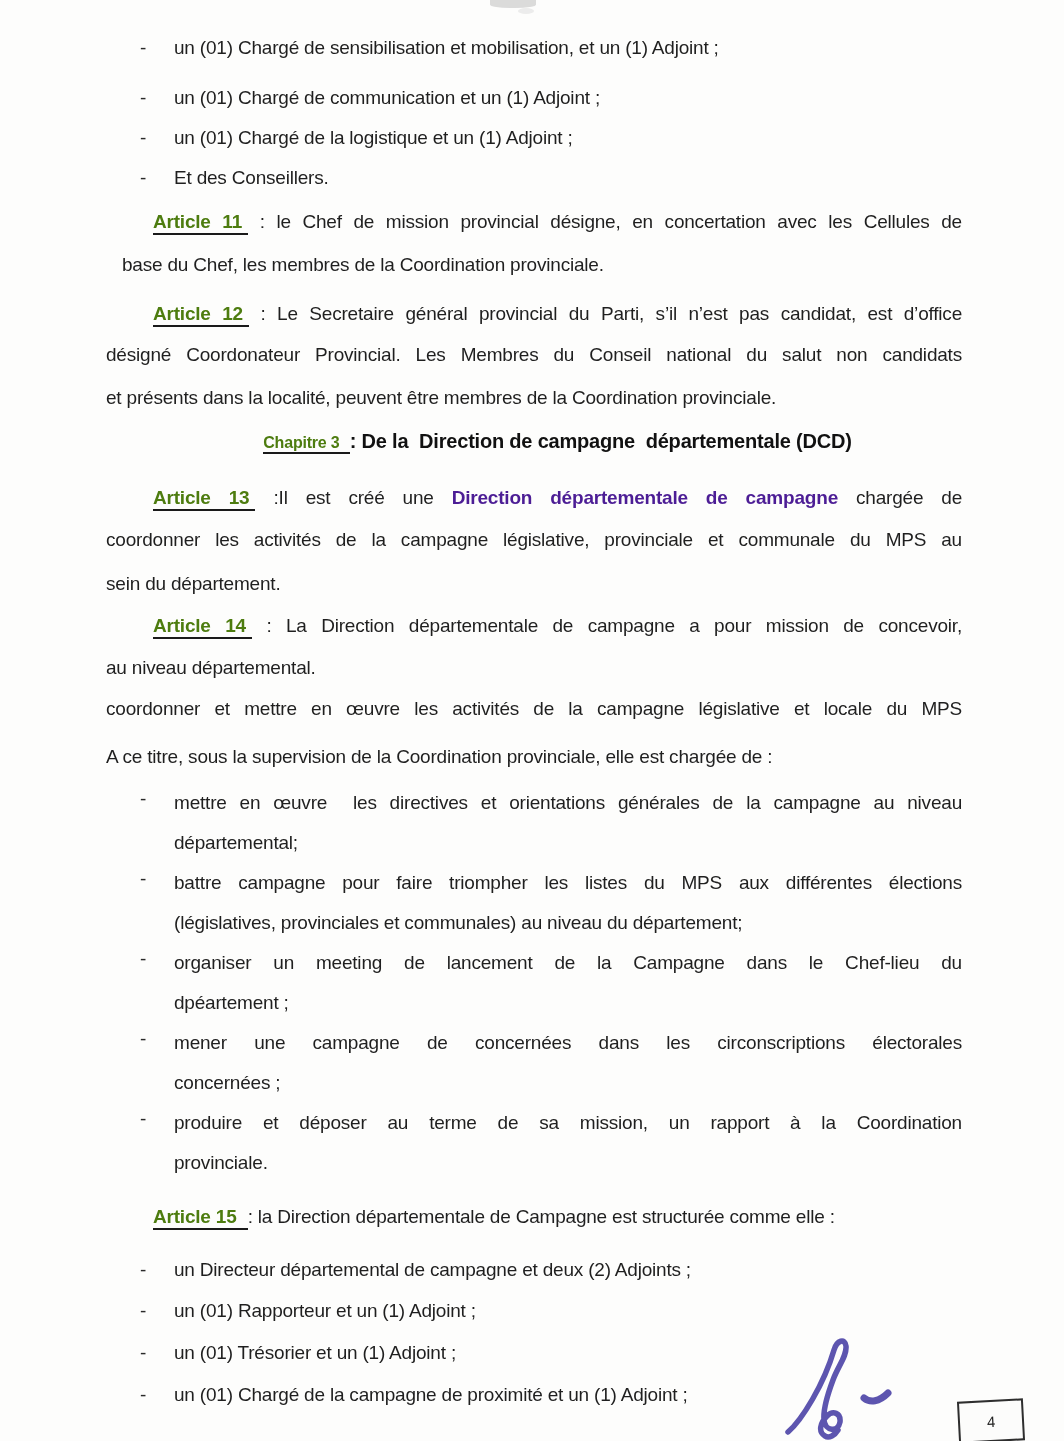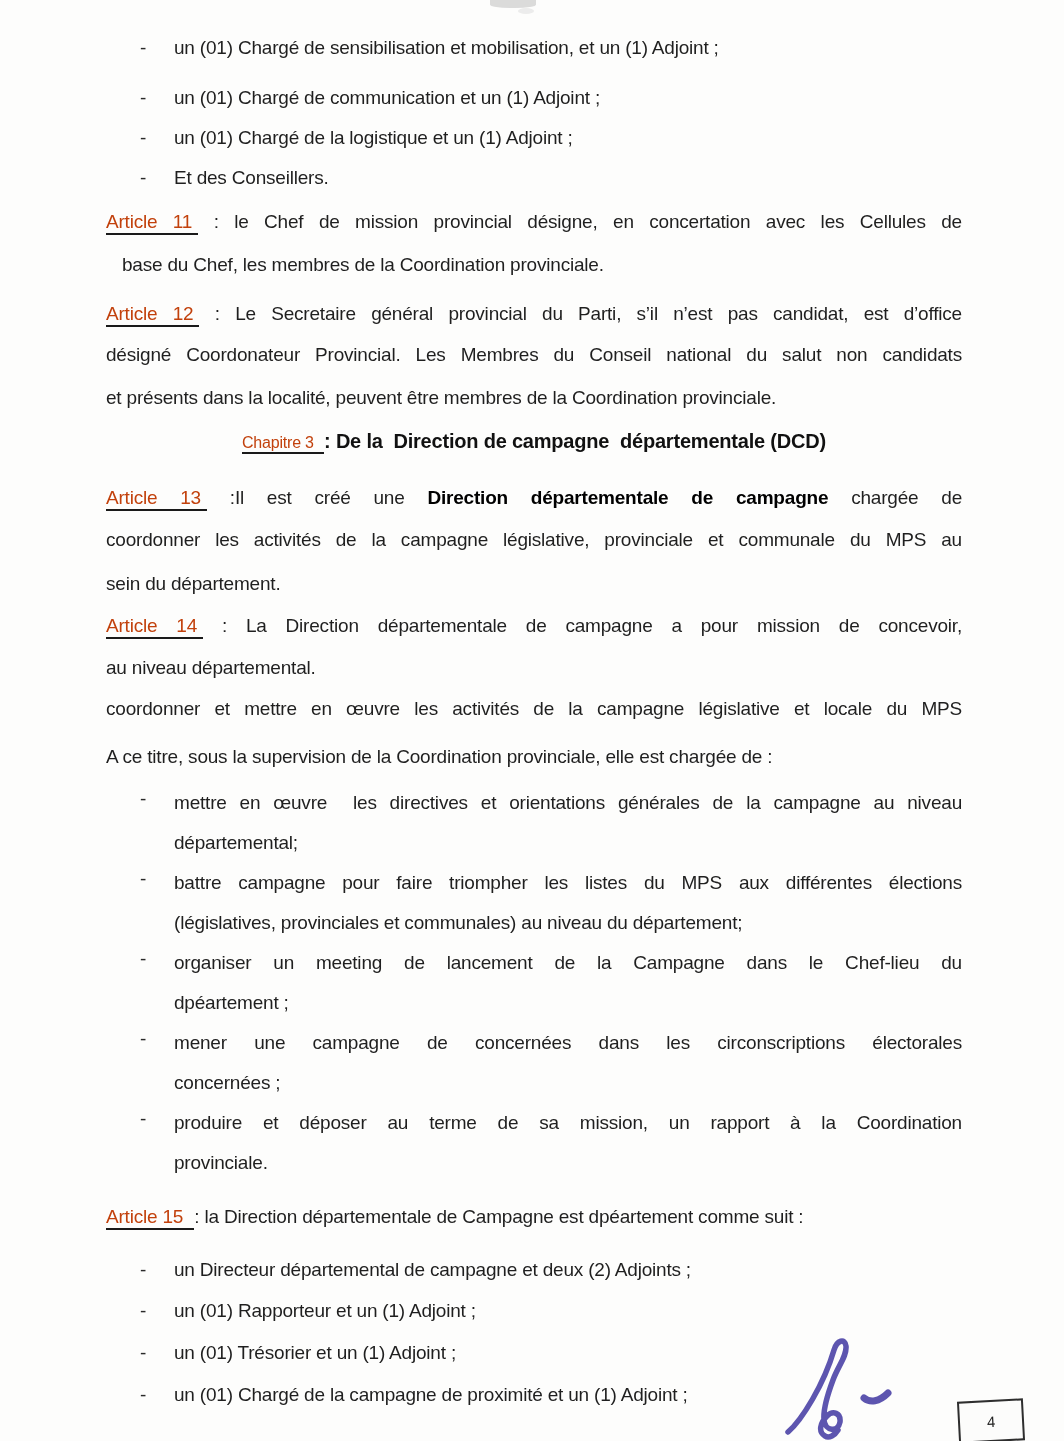--- a/index.html
+++ b/index.html
@@ -12,36 +12,36 @@
     position:relative;width:1064px;height:1441px;
     background:#fdfdfc;overflow:hidden;
     color:#1f1f1f;
     font-size:19px;
     letter-spacing:-0.2px;
   }
   .block{position:absolute;left:106px;width:856px;}
   .pline{line-height:43px;text-align:justify;text-align-last:justify;}
   .pline.last{text-align:left;text-align-last:left;}
   .art-label{
-    font-weight:normal;color:#c2410c;
+    font-weight:bold;color:#4d7c0f;
     border-bottom:2.5px solid #1a1a1a;
-    padding-right:6px;padding-bottom:1px;
+    padding-right:6px;padding-bottom:1px;margin-left:47px;
   }
   .chap{
     text-align:center;font-weight:bold;color:#111;font-size:20px;
   }
   .chap .art-label{font-size:16px;}
   ul.blist{list-style:none;margin:0;padding:0;}
   ul.blist li{position:relative;}
   .dash{position:absolute;left:34px;top:0;color:#2a2a2a;}
   .btxt{margin-left:68px;}
   .bl-line{height:40px;line-height:40px;margin-left:68px;}
   .bl-line.just{text-align:justify;text-align-last:justify;width:788px;}
   .single li{height:40px;line-height:40px;}
-  .b-bold{font-weight:bold;color:#000000;}
+  .b-bold{font-weight:bold;color:#4c1d95;}
   .smudge{
     position:absolute;left:490px;top:0;width:46px;height:8px;
     background:#9a9a9a;opacity:.35;border-radius:0 0 45% 45%;
   }
   .smudge2{
     position:absolute;left:518px;top:8px;width:16px;height:6px;
     background:#bdbdbd;opacity:.25;border-radius:50%;
   }
   .signature{position:absolute;left:778px;top:1336px;width:122px;height:104px;}
   .pagebox{
@@ -138,21 +138,21 @@
       <div class="bl-line">concernées ;</div>
     </li>
     <li>
       <span class="dash" style="top:5px;">-</span>
       <div class="bl-line just">produire et déposer au terme de sa mission, un rapport à la Coordination</div>
       <div class="bl-line">provinciale.</div>
     </li>
   </ul>
 
   <div class="block" style="top:1195px;line-height:43px;">
-    <span class="art-label">Article 15 </span><span>: la Direction départementale de Campagne est dpéartement comme suit :</span>
+    <span class="art-label">Article 15 </span><span>: la Direction départementale de Campagne est structurée comme elle :</span>
   </div>
 
   <ul class="blist single" style="top:1250px;position:absolute;left:106px;width:856px;">
     <li style="margin-bottom:1px;">
       <span class="dash">-</span>
       <div class="btxt">un Directeur départemental de campagne et deux (2) Adjoints ;</div>
     </li>
     <li style="margin-bottom:2px;">
       <span class="dash">-</span>
       <div class="btxt">un (01) Rapporteur et un (1) Adjoint ;</div>

